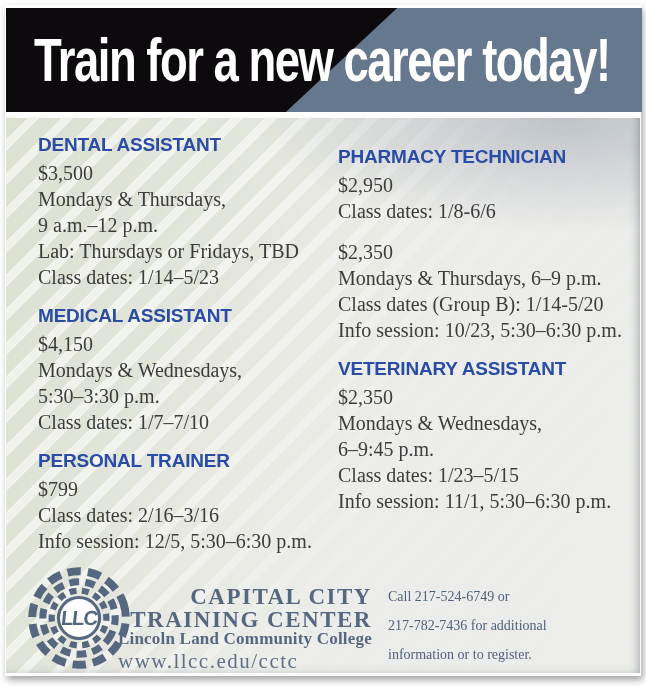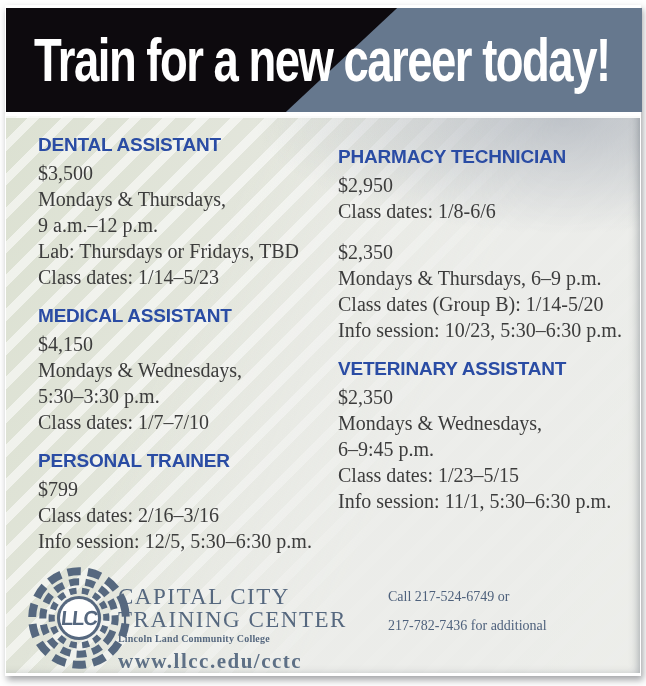--- a/index.html
+++ b/index.html
@@ -42,24 +42,24 @@
   .program { margin-bottom:15px; }
   .program h3 { font-family:"Liberation Sans", sans-serif; font-weight:bold;
                 font-size:19px; line-height:21px; margin-bottom:5px;
                 color:var(--heading-blue,#2a4ca4); letter-spacing:-.2px; }
   .program .line { font-size:20px; line-height:26px; color:var(--body-text,#3c3c3c); }
 
   
   .logo-icon { position:absolute; left:20px; top:447px; width:106px; height:106px; }
   .logo-text { position:absolute; left:112px; top:467px; color:var(--logo-slate,#56687f); }
   .org-line  { font-size:23px; line-height:23px; letter-spacing:1.5px; font-variant:small-caps;
-               font-weight:normal; }
-  .college-line { font-size:10px; line-height:16px; font-weight:bold; letter-spacing:.2px; }
+               font-weight:bold;text-align:right; }
+  .college-line { font-size:17px; line-height:16px; font-weight:bold; letter-spacing:.2px; }
   .website-line { font-size:21px; line-height:24px; letter-spacing:1.5px; margin-top:2px;
-               color:#5e7086;font-weight:bold; }
+               color:#5e7086; }
   .contact { position:absolute; left:382px; top:464px; font-size:14px; line-height:29px;
              color:var(--footer-slate,#4e617c); }
 </style>
 </head>
 <body>
 
 <div class="page">
   <div class="flyer">
 
     <div class="header">
@@ -130,17 +130,18 @@
       <div class="logo-text">
         <div class="org-line">CAPITAL CITY</div>
         <div class="org-line">TRAINING CENTER</div>
         <div class="college-line">Lincoln Land Community College</div>
         <div class="website-line">www.llcc.edu/cctc</div>
       </div>
 
       <div class="contact">
         <div>Call 217-524-6749 or</div>
         <div>217-782-7436 for additional</div>
+        <div>information or to register.</div>
       </div>
 
     </div>
   </div>
 </div>
 
 </body></html>

